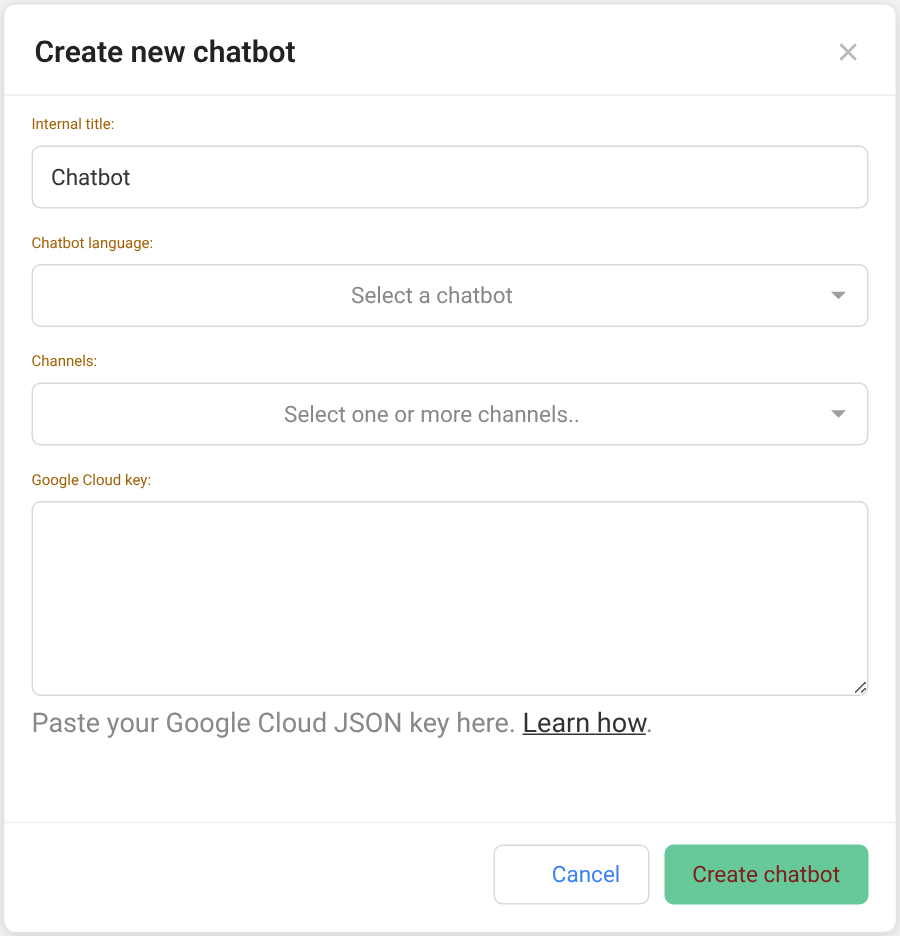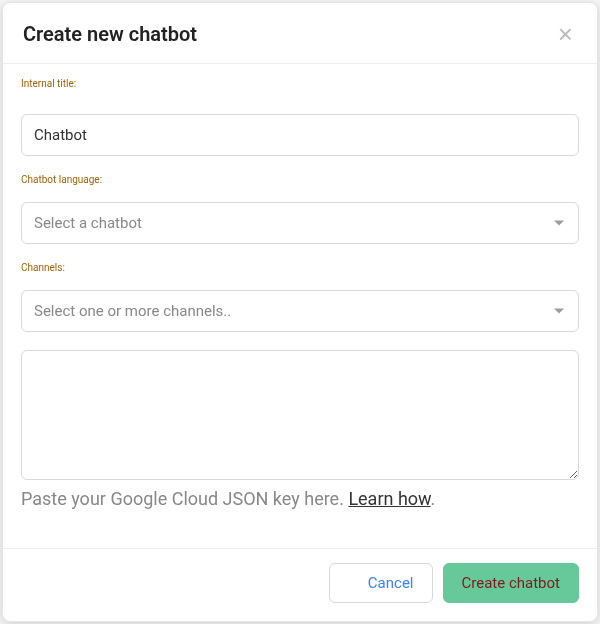--- a/index.html
+++ b/index.html
@@ -1,15 +1,15 @@
 <!DOCTYPE html>
 <html><head>
   <meta charset="utf-8">
   <style>
-    * { box-sizing: border-box; margin: 0; padding: 0; }
+    * { box-sizing: border-box; margin: 0; padding: 0; justify-content: center; }
     body {
       font-family: -apple-system, BlinkMacSystemFont, "Segoe UI", Roboto, Helvetica, Arial, sans-serif;
       background: #f5f5f5;
       width: 600px;
       height: 624px;
       overflow: hidden;
     }
     .modal {
       background: #fff;
       width: 596px;
@@ -57,21 +57,20 @@
       margin-bottom: 8px;
     }
     .text-input, .select-box, .textarea {
       width: 100%;
       border: 1px solid #d9d9d9;
       border-radius: 6px;
       font-size: 15px;
       color: #333;
       background: #fff;
       font-family: inherit;
-      margin-top: 17px;
     }
     .text-input {
       padding: 10px 12px;
       height: 42px;
     }
     .text-input::placeholder { color: #999; }
     .select-box {
       height: 42px;
       padding: 0 36px 0 12px;
       display: flex;
@@ -169,20 +168,21 @@
 
     <div class="form-group">
       <label class="form-label">Channels:</label>
       <div class="select-box">
         <span class="select-placeholder">Select one or more channels..</span>
         <span class="caret"></span>
       </div>
     </div>
 
     <div class="form-group">
+      <label class="form-label">Google Cloud key:</label>
       <textarea class="textarea" style=""></textarea>
       <p class="helper-text">
         <span>Paste your Google Cloud JSON key here. </span><a href="#">Learn how</a><span>.</span>
       </p>
     </div>
 
   </div>
 
   <div class="modal-footer">
     <button class="btn btn-secondary">Cancel</button>

